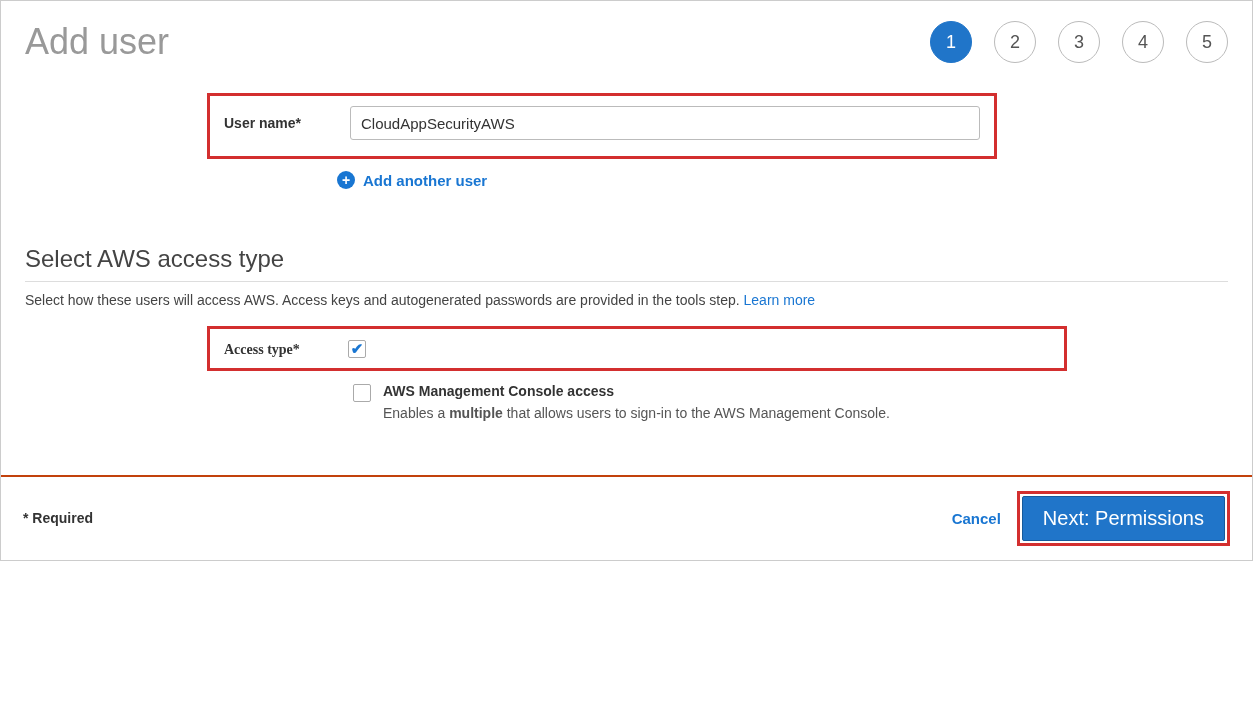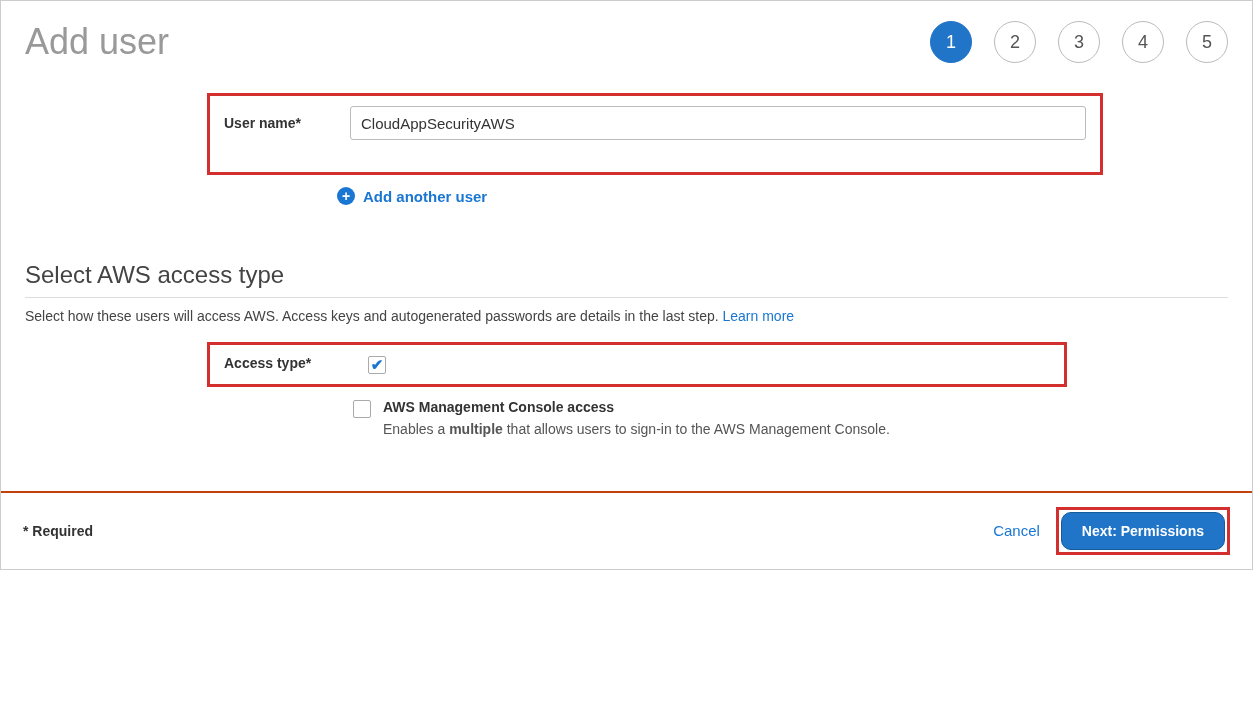--- a/index.html
+++ b/index.html
@@ -66,22 +66,22 @@
   .link {
     color: #1976d2;
     text-decoration: none;
     cursor: pointer;
   }
   .highlight-box {
     border: 3px solid #d32f2f;
   }
   .user-form-highlight {
     margin-left: 182px;
-    width: 896px;
-    padding: 10px 14px 32px 14px;
+    width: 790px;
+    padding: 10px 14px 16px 14px;
   }
   .form-row {
     display: flex;
     align-items: center;
     gap: 10px;
   }
   .form-label {
     font-weight: 700;
     color: #333;
     width: 108px;
@@ -124,22 +124,23 @@
   .section2 {
     margin-top: 56px;
   }
   .access-highlight {
     margin-left: 182px;
     width: 860px;
     padding: 10px 14px 10px 14px;
   }
   .access-row {
     display: flex;
-    gap: 24px;
-    align-items: flex-start;
+    gap: 4px;
+    align-items: flex-end;
+    font-family: Liberation Serif, serif;
   }
   .access-label {
     font-weight: 700;
     color: #333;
     width: 120px;
     text-align: left;
     padding-top: 0;
   }
   .checkbox {
     width: 18px;
@@ -187,36 +188,36 @@
     font-weight: 700;
     color: #333;
   }
   .footer-actions {
     display: flex;
     align-items: center;
     gap: 16px;
   }
   .cancel-link {
     color: #1976d2;
-    font-weight: 400;
+    font-weight: 700;
     font-size: 15px;
     cursor: pointer;
   }
   .next-btn-wrap {
     border: 3px solid #d32f2f;
     padding: 2px;
   }
   .next-btn {
     background: #2075c9;
     color: #fff;
     border: 1px solid #155a9b;
-    border-radius: 10px;
+    border-radius: 2px;
     padding: 10px 20px;
-    font-size: 14px;
-    font-weight: 700;
+    font-size: 20px;
+    font-weight: 400;
     cursor: pointer;
   }
 </style>
 </head>
 <body>
 
 <div class="frame">
   <div class="main">
     <div class="header-row">
       <h1 class="page-title">Add user</h1>
@@ -238,21 +239,21 @@
     </div>
 
     <div class="add-another">
       <span class="plus-circle">+</span>
       <span class="add-another-label">Add another user</span>
     </div>
 
     <div class="section2">
       <h2 class="section-title">Select AWS access type</h2>
       <p class="section-desc">
-        <span>Select how these users will access AWS. Access keys and autogenerated passwords are details in the last step. </span><a class="link">Learn more</a>
+        <span>Select how these users will access AWS. Access keys and autogenerated passwords are provided in the tools step. </span><a class="link">Learn more</a>
       </p>
 
       <div class="highlight-box access-highlight">
         <div class="access-row">
           <div class="access-label">Access type*</div>
           <div class="checkbox">✔</div>
         </div>
       </div>
 
       <div class="console-row">

